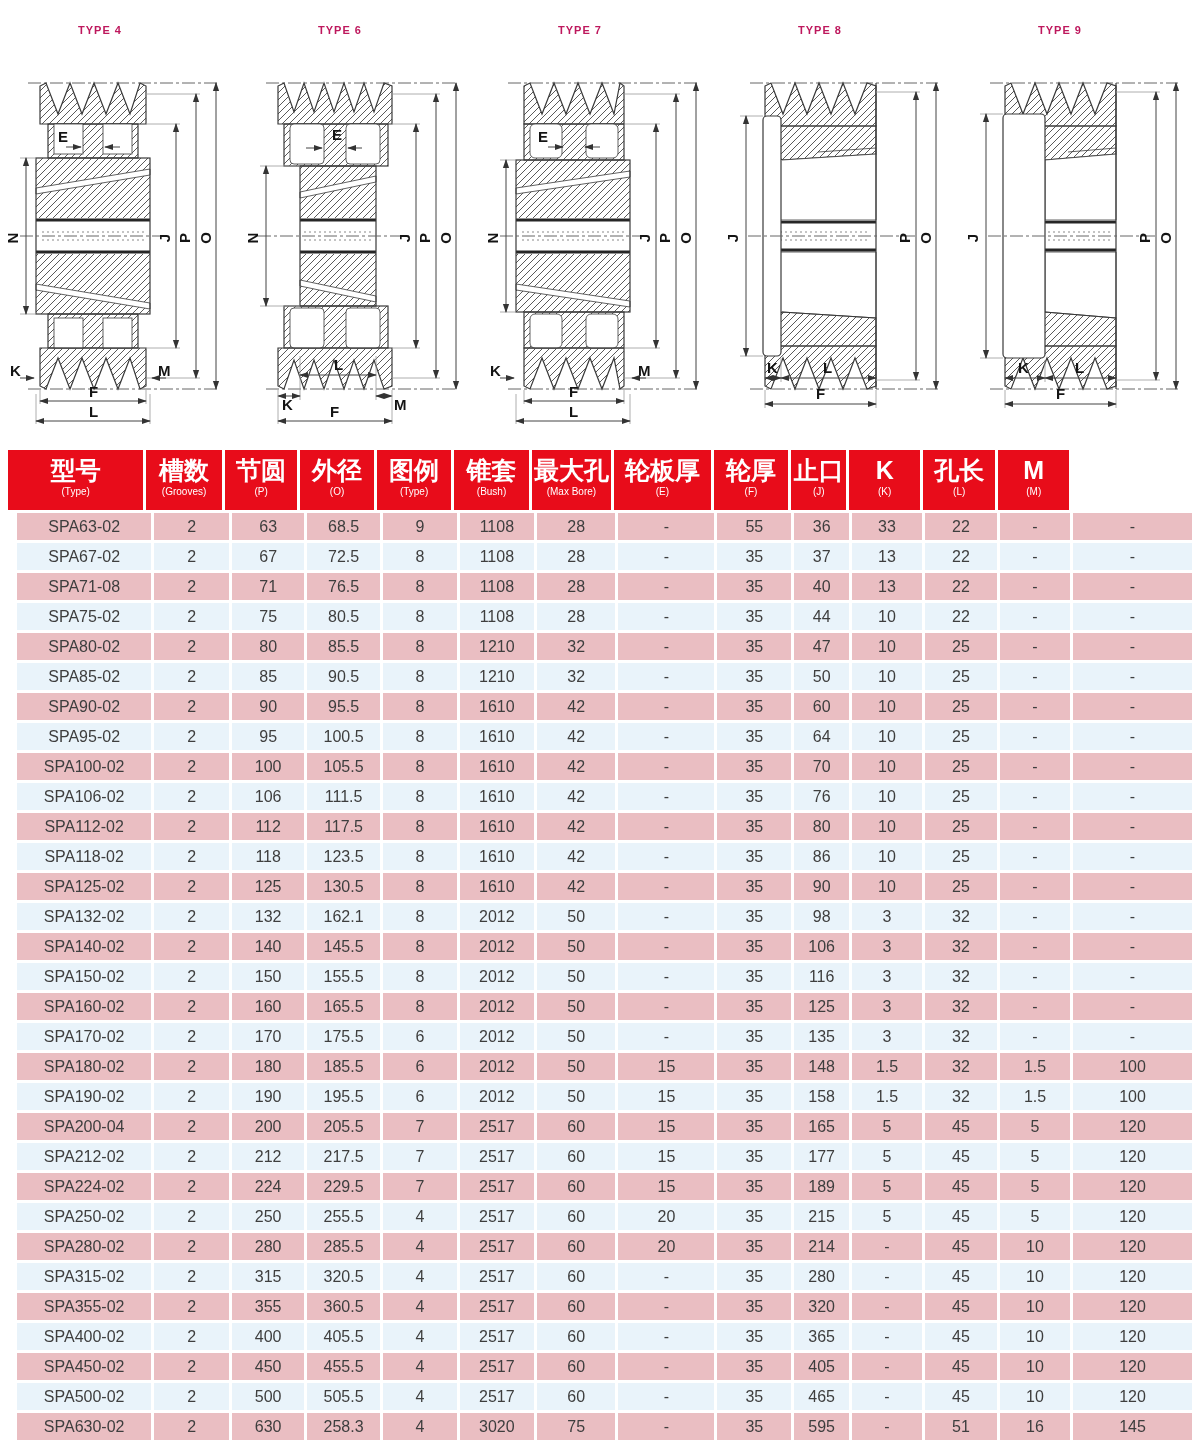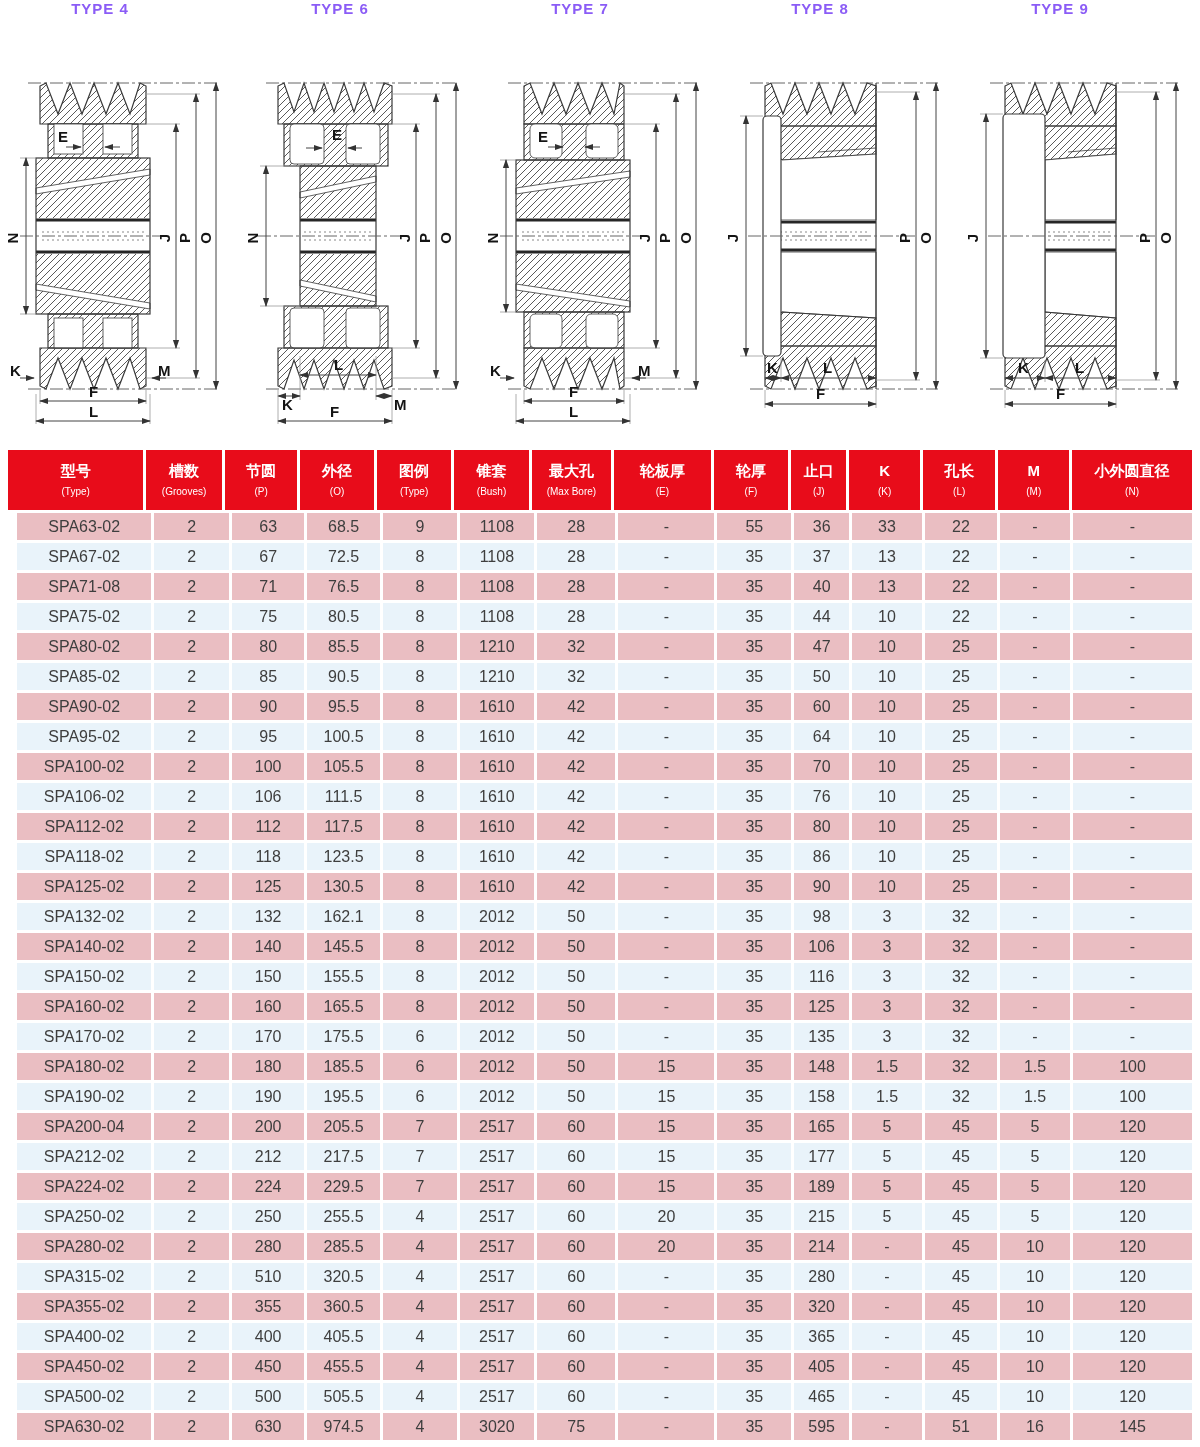--- a/index.html
+++ b/index.html
@@ -5,22 +5,22 @@
   html,body{margin:0;padding:0;}
   body{
     width:1200px;height:1447px;background:#ffffff;
     font-family:"Liberation Sans","DejaVu Sans",sans-serif;
     -webkit-font-smoothing:antialiased;
   }
   
   .diagrams{display:flex;width:1200px;height:448px;background:#fff;}
   .diagram{width:240px;height:448px;position:relative;}
   .diagram-title{
-    position:absolute;top:0;left:0;width:200px;text-align:center;
-    font-size:15px;font-weight:bold;color:#8b5cf6;letter-spacing:1px;
+    position:absolute;top:24px;left:0;width:200px;text-align:center;
+    font-size:11px;font-weight:bold;color:#be185d;letter-spacing:1px;
   }
   .diagram svg{position:absolute;top:26px;left:0;}
   .dim{font:bold 15px "Liberation Sans","DejaVu Sans",sans-serif;fill:#141414;}
   .oln{stroke:#3a3a3a;stroke-width:1.2;}
   .thin{stroke:#3a3a3a;stroke-width:0.8;}
   .dl{stroke:#444;stroke-width:1;}
   .ext{stroke:#9a9a9a;stroke-width:0.8;}
   .cl{stroke:#666;stroke-width:1;stroke-dasharray:13 3 3 3;}
   .knurl{stroke:#8a8a8a;stroke-width:1.2;stroke-dasharray:2 3;}
   .bore{stroke:#262626;stroke-width:3;}
@@ -29,21 +29,21 @@
   .thead,.tr{
     display:grid;
     grid-template-columns:140fr 78fr 75fr 76fr 77fr 77fr 82fr 100fr 77fr 57fr 73fr 75fr 73fr 124fr;
     column-gap:3px;
   }
   .thead{margin-bottom:3px;}
   .th{
     background:#e80c1a;color:#fff;text-align:center;
     padding:8px 0 7px 0;height:45px;
   }
-  .th .cn{font-size:15px;font-weight:bold;line-height:25px;white-space:nowrap;}
+  .th .cn{font-size:25px;font-weight:bold;line-height:25px;white-space:nowrap;}
   .th .en{font-size:10px;line-height:17px;white-space:nowrap;}
   .tbody{display:flex;flex-direction:column;row-gap:3px;padding-left:9px;}
   .td{
     height:27px;line-height:27px;text-align:center;
     font-size:16px;color:#3e3e3e;white-space:nowrap;overflow:hidden;
   }
   .tr.odd  .td{background:#eabec2;}
   .tr.even .td{background:#e9f3fa;}
 </style>
 </head>
@@ -388,24 +388,20 @@
         <div class="en">(K)</div>
       </div>
       <div class="th">
         <div class="cn">孔长</div>
         <div class="en">(L)</div>
       </div>
       <div class="th">
         <div class="cn">M</div>
         <div class="en">(M)</div>
       </div>
-      <div class="th">
-        <div class="cn">小外圆直径</div>
-        <div class="en">(N)</div>
-      </div>
     </div>
   <div class="tbody" id="tbody">
       <div class="tr odd">
         <div class="td">SPA63-02</div>
         <div class="td">2</div>
         <div class="td">63</div>
         <div class="td">68.5</div>
         <div class="td">9</div>
         <div class="td">1108</div>
         <div class="td">28</div>
@@ -797,21 +793,21 @@
         <div class="td">35</div>
         <div class="td">214</div>
         <div class="td">-</div>
         <div class="td">45</div>
         <div class="td">10</div>
         <div class="td">120</div>
       </div>
       <div class="tr even">
         <div class="td">SPA315-02</div>
         <div class="td">2</div>
-        <div class="td">510</div>
+        <div class="td">315</div>
         <div class="td">320.5</div>
         <div class="td">4</div>
         <div class="td">2517</div>
         <div class="td">60</div>
         <div class="td">-</div>
         <div class="td">35</div>
         <div class="td">280</div>
         <div class="td">-</div>
         <div class="td">45</div>
         <div class="td">10</div>
@@ -878,21 +874,21 @@
         <div class="td">465</div>
         <div class="td">-</div>
         <div class="td">45</div>
         <div class="td">10</div>
         <div class="td">120</div>
       </div>
       <div class="tr odd">
         <div class="td">SPA630-02</div>
         <div class="td">2</div>
         <div class="td">630</div>
-        <div class="td">974.5</div>
+        <div class="td">258.3</div>
         <div class="td">4</div>
         <div class="td">3020</div>
         <div class="td">75</div>
         <div class="td">-</div>
         <div class="td">35</div>
         <div class="td">595</div>
         <div class="td">-</div>
         <div class="td">51</div>
         <div class="td">16</div>
         <div class="td">145</div>

